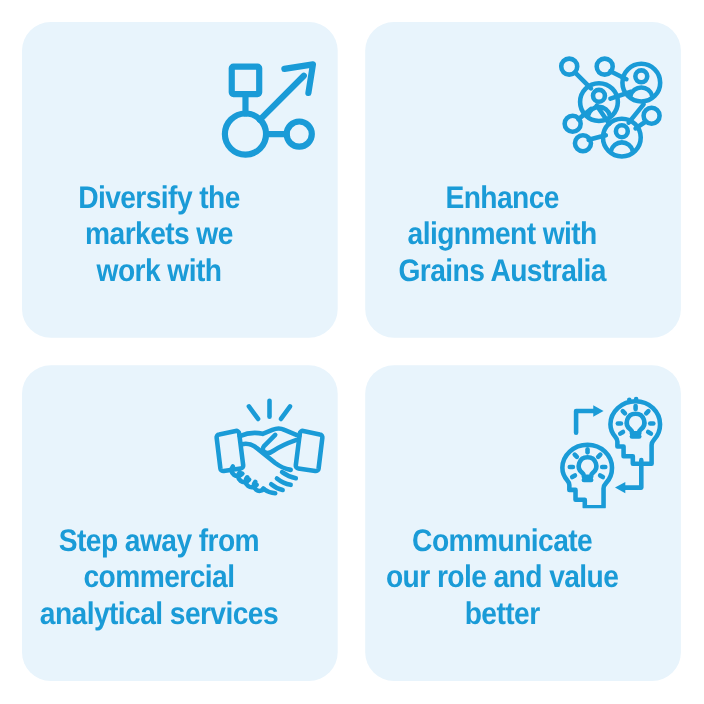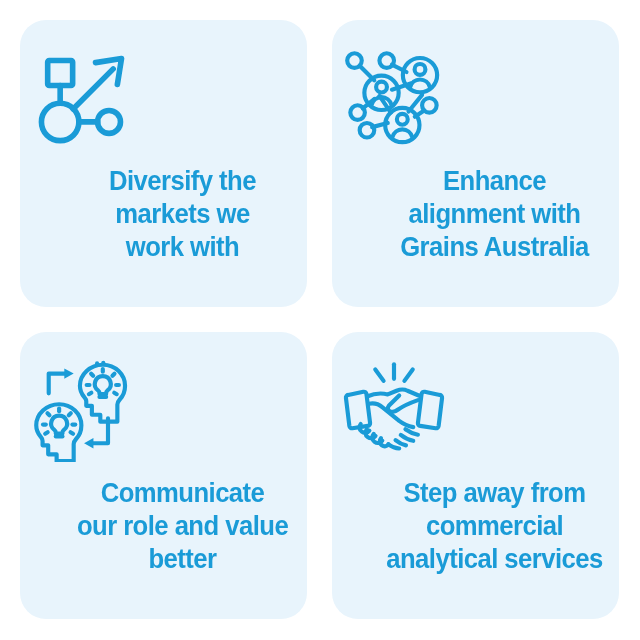--- a/index.html
+++ b/index.html
@@ -27,21 +27,21 @@
     column-gap: 25px;
     row-gap: 25px;
     padding: 20px;
   }
 
   .card {
     background: #E8F4FC;
     border-radius: 26px;
     display: flex;
     flex-direction: column;
-    align-items: flex-start;
+    align-items: flex-end;
     justify-content: flex-start;
     box-sizing: border-box;
     padding: 26px 10px 18px 10px;
     overflow: hidden;
   }
 
   .card-icon {
     width: 104px;
     height: 104px;
     display: flex;
@@ -142,20 +142,61 @@
           <circle cx="58" cy="70.5" r="5.2"></circle>
           <path d="M48.5 87.6a9.8 9.8 0 0 1 19 0"></path>
         </g>
       </svg>
     </div>
     <div class="card-label">Enhance
 alignment with
 Grains Australia</div>
   </div>
 
+  <div class="card card--stepaway">
+    <div class="card-icon">
+      <svg viewBox="0 0 100 100" fill="none" stroke="#1A9BD7" stroke-width="4.0" stroke-linecap="round" stroke-linejoin="round" aria-hidden="true">
+
+        <line x1="50" y1="6" x2="50" y2="20"></line>
+        <line x1="32" y1="11" x2="40" y2="22"></line>
+        <line x1="68" y1="11" x2="60" y2="22"></line>
+
+        <path d="M6 35.5 L20.5 32.5 a2.5 2.5 0 0 1 3 2.2 L27 62.5
+                 a2.5 2.5 0 0 1-2.2 2.8 L10 67.5 a2.5 2.5 0 0 1-2.9-2.1
+                 L3.8 38.4 A2.5 2.5 0 0 1 6 35.5 Z"></path>
+
+        <path d="M94 35.5 L79.5 32.5 a2.5 2.5 0 0 0-3 2.2 L73 62.5
+                 a2.5 2.5 0 0 0 2.2 2.8 L90 67.5 a2.5 2.5 0 0 0 2.9-2.1
+                 L96.2 38.4 A2.5 2.5 0 0 0 94 35.5 Z"></path>
+
+        <path d="M24 37 C31 34 38 33.5 44 35 L52.5 31.5 C56 30 60 30 63 31.5 L76 37"></path>
+
+        <path d="M73 40.5 C66 43 59 46 54 49.5 C51 51.8 48.5 52.5 46 51.2
+                 C44 50.2 43.5 47.8 45 46 L55 36"></path>
+
+        <path d="M26 44 C31 43 35.5 44.5 39 47.5 L55 60.5
+                 C59 63.5 63 65.5 68.5 66.5"></path>
+
+        <path d="M18 63.5 C16 66 16.5 69 19 70.8 C21.5 72.6 24.5 72 26.3 69.8"></path>
+        <path d="M24 68.5 C21.8 71 22.2 74.2 24.8 76.1 C27.4 78 30.4 77.3 32.2 75"></path>
+        <path d="M30.5 73 C28.3 75.5 28.7 78.7 31.3 80.6 C33.9 82.5 36.9 81.8 38.7 79.5"></path>
+        <path d="M37.5 77 C35.6 79.3 36 82.2 38.3 83.9 C40.6 85.6 43.3 85 44.9 83"></path>
+
+        <path d="M61 68.5 C64.5 71 68.5 73 73 73.8"></path>
+        <path d="M56.5 74 C60 76.8 64 78.8 68.5 79.6"></path>
+        <path d="M51.5 79 C54.5 81.5 57.8 83.2 61.5 84"></path>
+
+        <path d="M44.5 83 C48 85.5 51.5 86.8 55 87"></path>
+      </svg>
+    </div>
+    <div class="card-label">Step away from
+commercial
+analytical services</div>
+  </div>
+
   <div class="card card--communicate">
     <div class="card-icon">
       <svg viewBox="0 0 100 100" fill="none" stroke="#1A9BD7" stroke-width="4.0" stroke-linecap="round" stroke-linejoin="round" aria-hidden="true">
 
         <polyline points="18,34 18,15 35,15"></polyline>
         <polygon points="33,10 42,15 33,20" fill="#1A9BD7" stroke="none"></polygon>
 
         <polyline points="75,58 75,82 59,82"></polyline>
         <polygon points="61,77 52,82 61,87" fill="#1A9BD7" stroke="none"></polygon>
 
@@ -197,54 +238,13 @@
           <line x1="14.6" y1="72.8" x2="17" y2="71.4"></line>
           <line x1="41.4" y1="72.8" x2="39" y2="71.4"></line>
         </g>
       </svg>
     </div>
     <div class="card-label">Communicate
 our role and value
 better</div>
   </div>
 
-  <div class="card card--stepaway">
-    <div class="card-icon">
-      <svg viewBox="0 0 100 100" fill="none" stroke="#1A9BD7" stroke-width="4.0" stroke-linecap="round" stroke-linejoin="round" aria-hidden="true">
-
-        <line x1="50" y1="6" x2="50" y2="20"></line>
-        <line x1="32" y1="11" x2="40" y2="22"></line>
-        <line x1="68" y1="11" x2="60" y2="22"></line>
-
-        <path d="M6 35.5 L20.5 32.5 a2.5 2.5 0 0 1 3 2.2 L27 62.5
-                 a2.5 2.5 0 0 1-2.2 2.8 L10 67.5 a2.5 2.5 0 0 1-2.9-2.1
-                 L3.8 38.4 A2.5 2.5 0 0 1 6 35.5 Z"></path>
-
-        <path d="M94 35.5 L79.5 32.5 a2.5 2.5 0 0 0-3 2.2 L73 62.5
-                 a2.5 2.5 0 0 0 2.2 2.8 L90 67.5 a2.5 2.5 0 0 0 2.9-2.1
-                 L96.2 38.4 A2.5 2.5 0 0 0 94 35.5 Z"></path>
-
-        <path d="M24 37 C31 34 38 33.5 44 35 L52.5 31.5 C56 30 60 30 63 31.5 L76 37"></path>
-
-        <path d="M73 40.5 C66 43 59 46 54 49.5 C51 51.8 48.5 52.5 46 51.2
-                 C44 50.2 43.5 47.8 45 46 L55 36"></path>
-
-        <path d="M26 44 C31 43 35.5 44.5 39 47.5 L55 60.5
-                 C59 63.5 63 65.5 68.5 66.5"></path>
-
-        <path d="M18 63.5 C16 66 16.5 69 19 70.8 C21.5 72.6 24.5 72 26.3 69.8"></path>
-        <path d="M24 68.5 C21.8 71 22.2 74.2 24.8 76.1 C27.4 78 30.4 77.3 32.2 75"></path>
-        <path d="M30.5 73 C28.3 75.5 28.7 78.7 31.3 80.6 C33.9 82.5 36.9 81.8 38.7 79.5"></path>
-        <path d="M37.5 77 C35.6 79.3 36 82.2 38.3 83.9 C40.6 85.6 43.3 85 44.9 83"></path>
-
-        <path d="M61 68.5 C64.5 71 68.5 73 73 73.8"></path>
-        <path d="M56.5 74 C60 76.8 64 78.8 68.5 79.6"></path>
-        <path d="M51.5 79 C54.5 81.5 57.8 83.2 61.5 84"></path>
-
-        <path d="M44.5 83 C48 85.5 51.5 86.8 55 87"></path>
-      </svg>
-    </div>
-    <div class="card-label">Step away from
-commercial
-analytical services</div>
-  </div>
-
 </div>
 
 </body></html>

